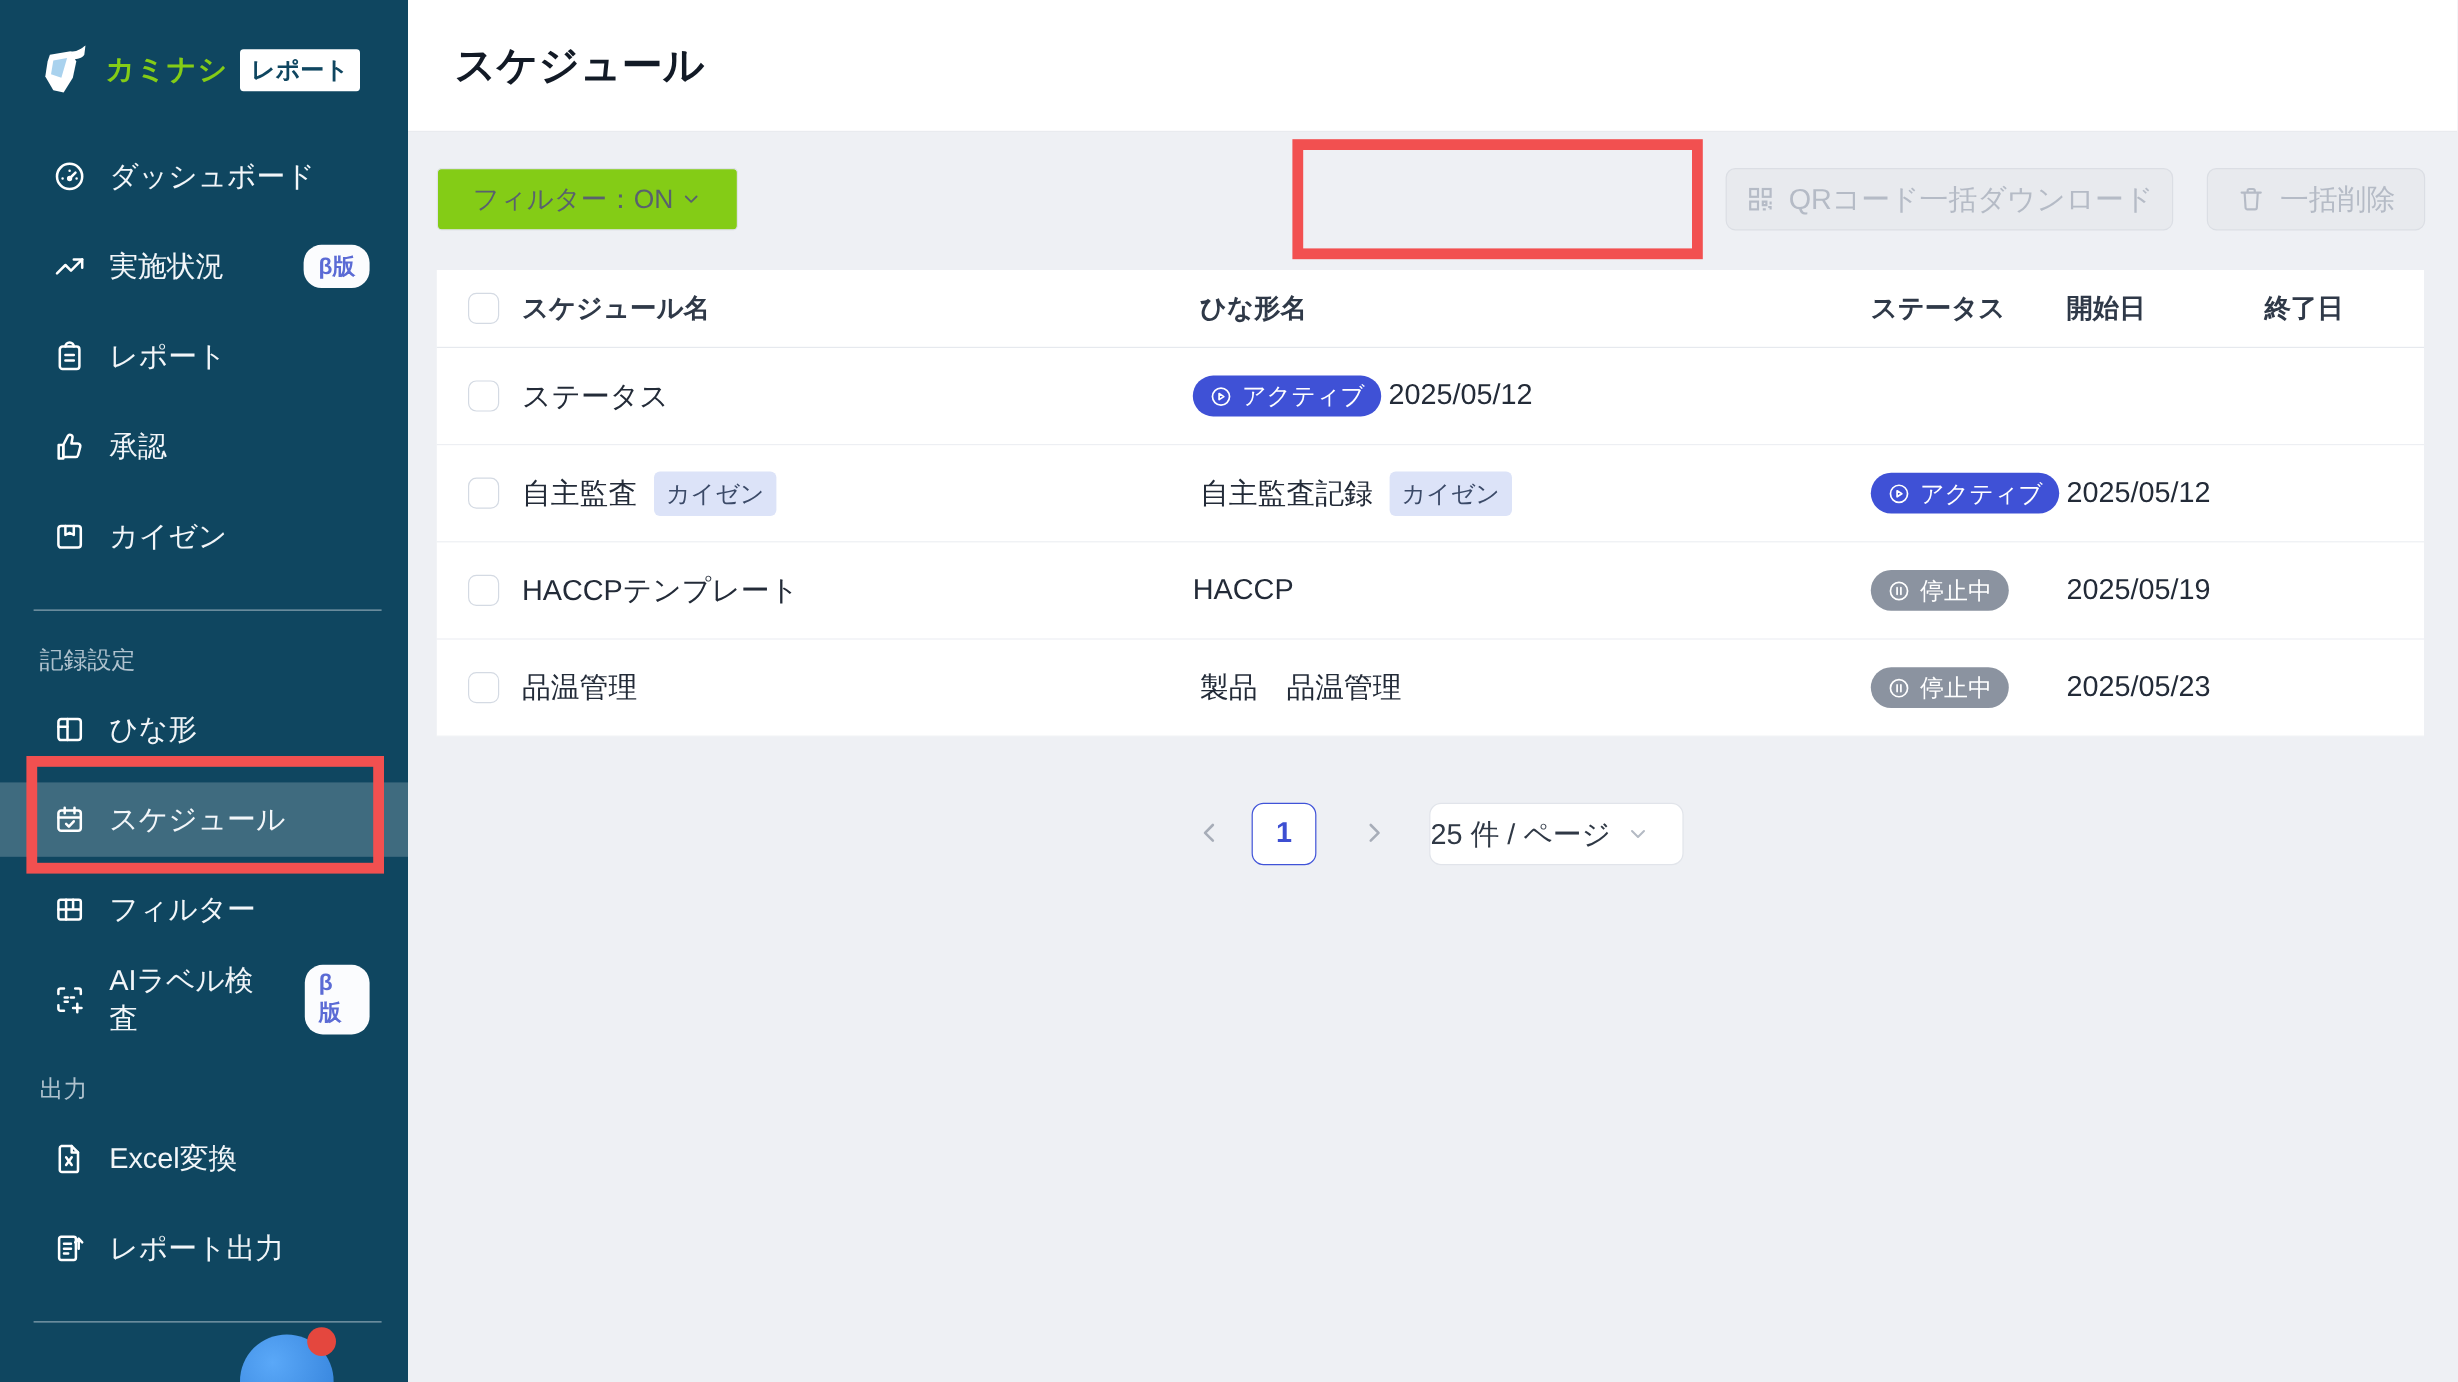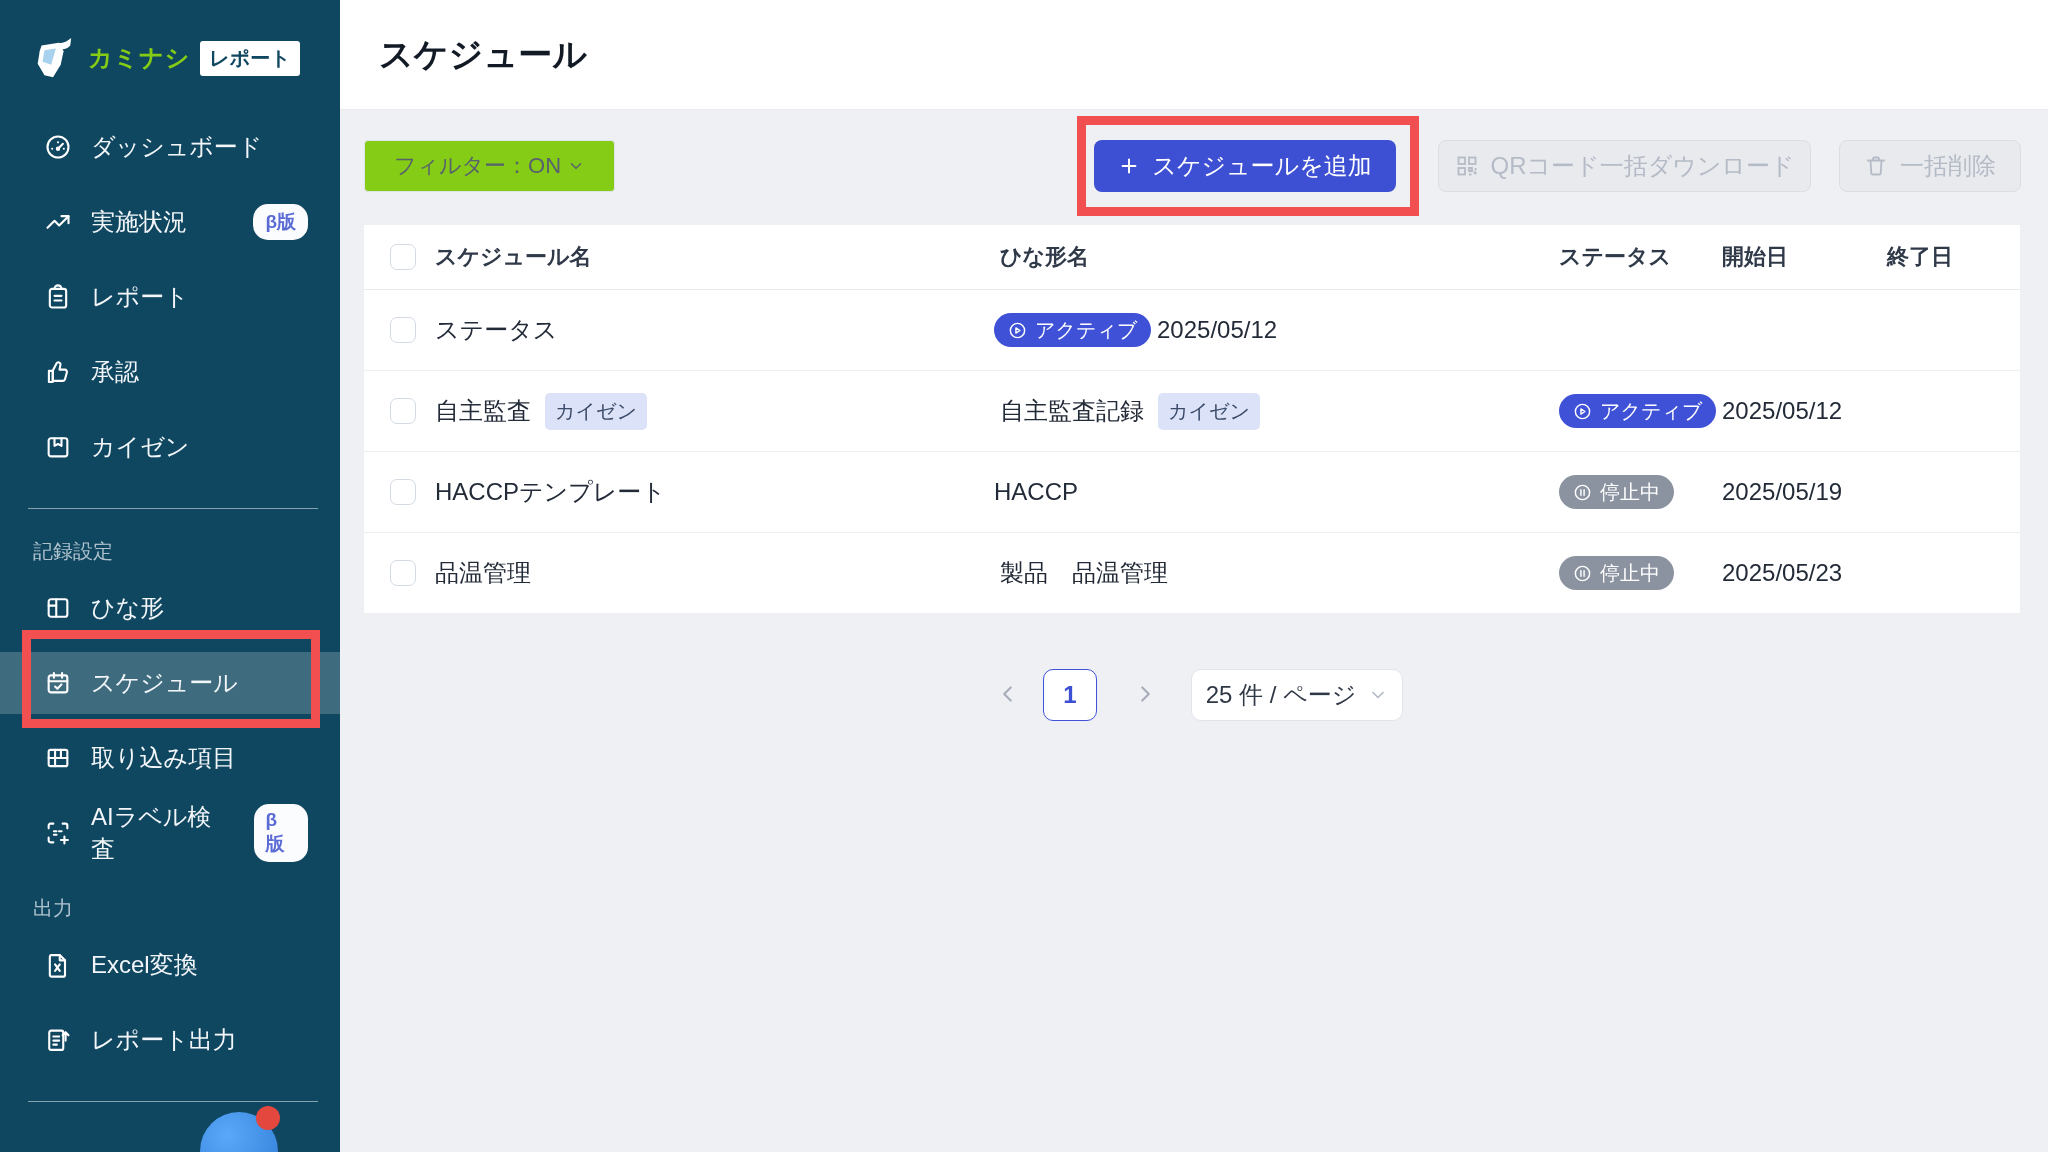--- a/index.html
+++ b/index.html
@@ -56,21 +56,21 @@
   .td{font-size:24px;color:#232B38;}
   .tag{background:#DCE3F8;color:#3B4A68;font-size:20px;padding:5px 10px;border-radius:5px;margin-left:14px;white-space:nowrap;}
   .pill{display:inline-flex;align-items:center;gap:8px;height:34px;padding:0 14px;border-radius:17px;color:#fff;font-size:20px;white-space:nowrap;}
   .pill.active{background:#3F51D6;}
   .pill.paused{background:#8B93A0;text-align:right;}
   
   .pager-chevron{position:absolute;top:681px;color:#A7ADB8;cursor:pointer;}
   .pager-prev{left:655px;}
   .pager-next{left:792px;}
   .pager-page{position:absolute;left:703px;top:669px;width:54px;height:52px;border:1.5px solid #4053D8;border-radius:10px;background:#fff;color:#3D4FD2;font-size:24px;font-weight:bold;display:flex;align-items:center;justify-content:center;box-sizing:border-box;cursor:pointer;}
-  .page-size{position:absolute;left:851px;top:669px;width:212px;height:52px;background:#fff;border:1.5px solid #E1E4EA;border-radius:10px;display:flex;align-items:center;justify-content:center;gap:12px;font-size:24px;color:#2F3845;box-sizing:border-box;cursor:pointer;}
+  .page-size{position:absolute;left:851px;top:669px;width:212px;height:52px;background:#fff;border:1.5px solid #E1E4EA;border-radius:10px;display:flex;align-items:center;gap:12px;font-size:24px;color:#2F3845;box-sizing:border-box;cursor:pointer;}
   .page-size .chev{color:#B4BAC4;}
 </style>
 </head>
 <body>
 
 <aside class="sidebar">
   <div class="logo">
     <span>
       <svg width="48" height="44" viewBox="0 0 50 46">
         <path fill="#fff" d="M30 7c5 1 9-2 13-5l-1 8c-2 3-6 4-10 4z"></path>
@@ -158,21 +158,21 @@
       </span>
       <span>スケジュール</span>
     </div>
     <div class="nav-item">
       <span class="ni-icon">
         <svg width="28" height="28" viewBox="0 0 24 24" fill="none" stroke="#fff" stroke-width="1.8" stroke-linecap="round" stroke-linejoin="round">
           <rect x="4" y="5" width="16" height="14" rx="1.5"></rect>
             <path d="M4 12h16M9.5 5v14M14.5 5v7"></path>
         </svg>
       </span>
-      <span>取り込み項目</span>
+      <span>フィルター</span>
     </div>
     <div class="nav-item">
       <span class="ni-icon">
         <svg width="28" height="28" viewBox="0 0 24 24" fill="none" stroke="#fff" stroke-width="1.8" stroke-linecap="round" stroke-linejoin="round">
           <path d="M4 8V5.5A1.5 1.5 0 0 1 5.5 4H8M16 4h2.5A1.5 1.5 0 0 1 20 5.5V8M8 20H5.5A1.5 1.5 0 0 1 4 18.5V16"></path>
           <path d="M8.5 10.5h7M8.5 13.5h4" stroke-dasharray="2.2 2.2"></path>
           <path d="M17.5 15v6M14.5 18h6"></path>
         </svg>
       </span>
       <span>AIラベル検査</span>
@@ -217,28 +217,20 @@
 
   <button class="btn filter-btn">
     <span>フィルター：ON</span>
     <span class="chev">
       <svg width="18" height="18" viewBox="0 0 24 24" fill="none" stroke="#59616E" stroke-width="2" stroke-linecap="round" stroke-linejoin="round">
           <path d="M6 9l6 6 6-6"></path>
         </svg>
     </span>
   </button>
 
-  <button class="btn add-btn">
-    <span>
-      <svg width="22" height="22" viewBox="0 0 24 24" fill="none" stroke="#fff" stroke-width="2.2" stroke-linecap="round">
-          <path d="M12 5v14M5 12h14"></path>
-        </svg>
-    </span>
-    <span>スケジュールを追加</span>
-  </button>
 
   <button class="btn ghost-btn qr-btn" disabled="">
     <span>
       <svg width="24" height="24" viewBox="0 0 24 24" fill="none" stroke="#B5BBC6" stroke-width="1.8">
         <rect x="3.5" y="3.5" width="6.5" height="6.5"></rect>
           <rect x="14" y="3.5" width="6.5" height="6.5"></rect>
           <rect x="3.5" y="14" width="6.5" height="6.5"></rect>
         <path d="M14 14h3v3h-3zM20.5 14v2.5M14 20.5h2.5M18.5 18.5h2v2"></path>
       </svg>
     </span>

